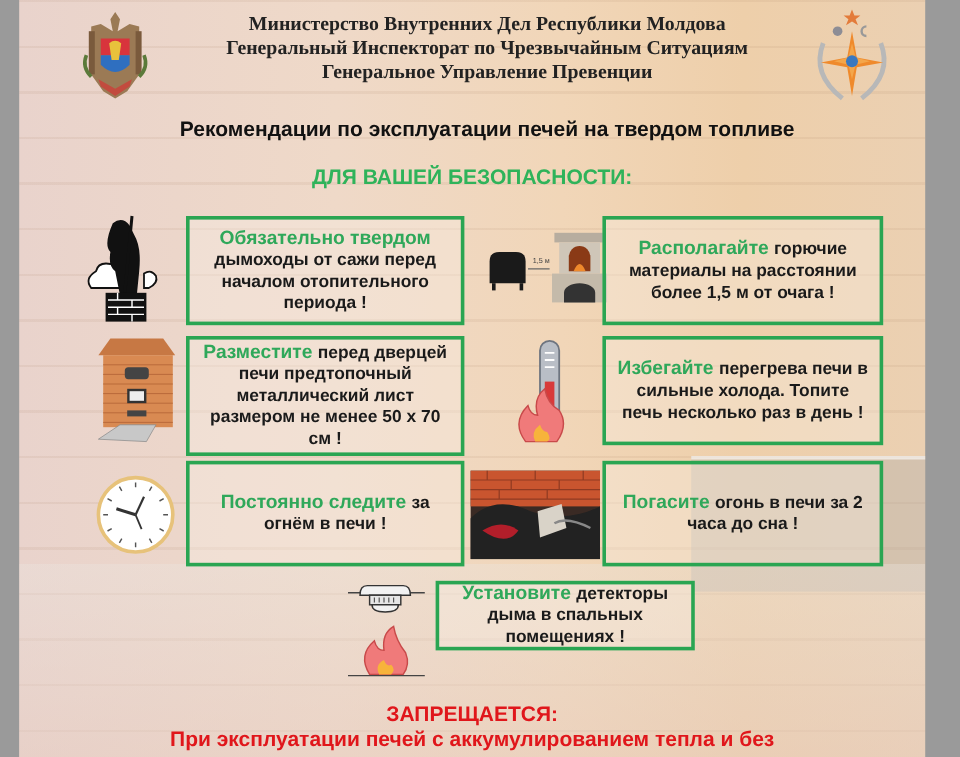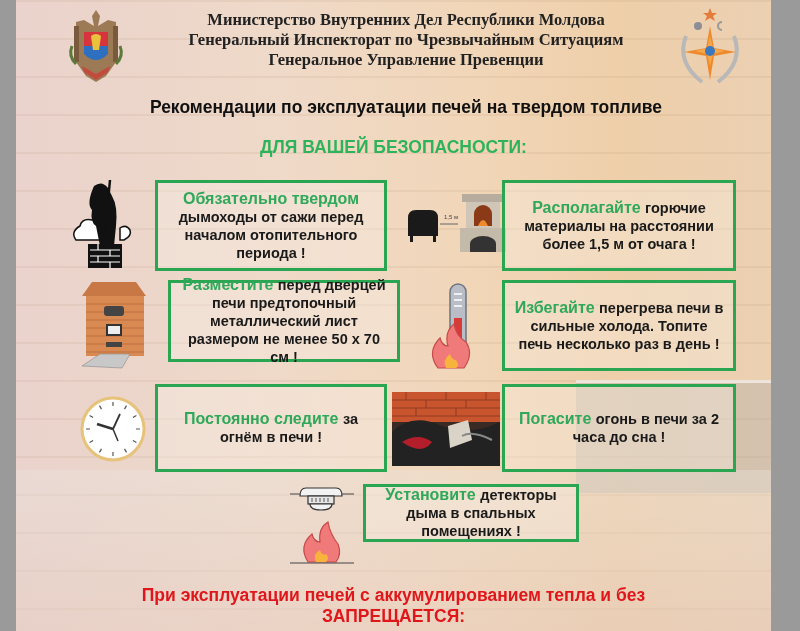--- a/index.html
+++ b/index.html
@@ -120,21 +120,21 @@
     <g stroke="#b8683a" stroke-width="0.8">
       <path d="M8 24 h58 M8 32 h58 M8 40 h58 M8 48 h58 M8 56 h58 M8 64 h58 M8 72 h58"></path>
     </g>
     <rect x="26" y="26" width="20" height="10" rx="3" fill="#444"></rect>
     <rect x="28" y="44" width="16" height="12" fill="#333"></rect>
     <rect x="30" y="46" width="12" height="8" fill="#eee"></rect>
     <rect x="28" y="62" width="16" height="5" fill="#444"></rect>
     <path d="M4 86 l18 -12 h30 l-8 14 z" fill="#c8c8c8" stroke="#888" stroke-width="0.6"></path>
   </svg>
 
-  <div class="box" style="left:152px;top:280px;width:232px;height:82px">
+  <div class="box" style="left:139px;top:280px;width:232px;height:100px">
     <div>
       <span class="hl">Разместите </span>
       <span>перед дверцей печи предтопочный металлический лист размером не менее 50 х 70 см !</span>
     </div>
   </div>
 
   <svg class="icon" style="left:412px;top:282px" width="56" height="88" viewBox="0 0 56 88">
     <rect x="22" y="2" width="16" height="66" rx="8" fill="#b9bec6" stroke="#6e7580" stroke-width="1.5"></rect>
     <rect x="26" y="36" width="8" height="30" fill="#d83a3a"></rect>
     <path d="M26 12 h8 M26 18 h8 M26 24 h8" stroke="#fff" stroke-width="1.5"></path>
@@ -197,16 +197,16 @@
   </svg>
 
   <div class="box" style="left:347px;top:484px;width:216px;height:58px">
     <div>
       <span class="hl">Установите </span>
       <span>детекторы дыма в спальных помещениях !</span>
     </div>
   </div>
 
   <div class="warn">
+    <div>ЗАПРЕЩАЕТСЯ:</div>
     <div>При эксплуатации печей с аккумулированием тепла и без</div>
-    <div>ЗАПРЕЩАЕТСЯ:</div>
   </div>
 </div>
 
 </body></html>

